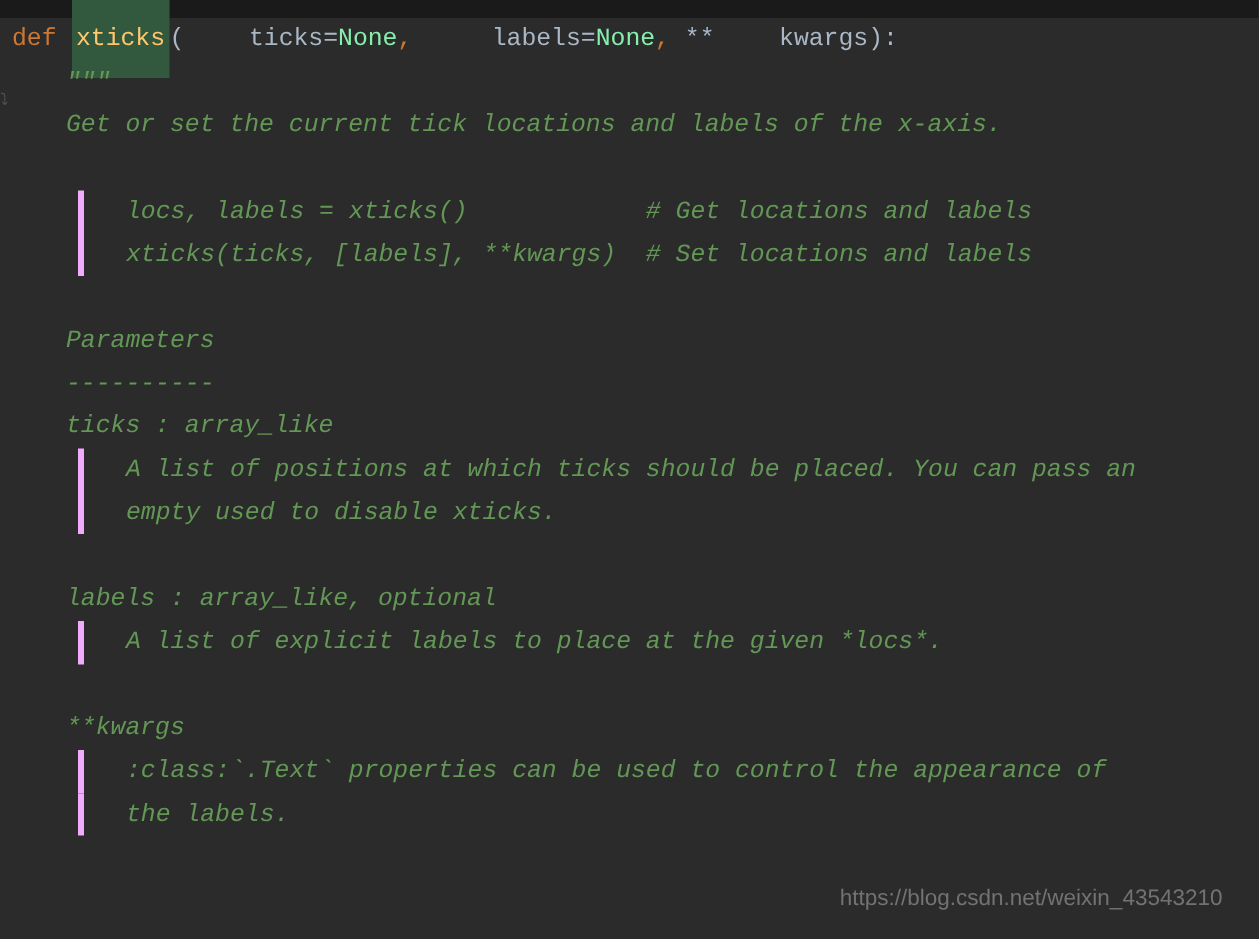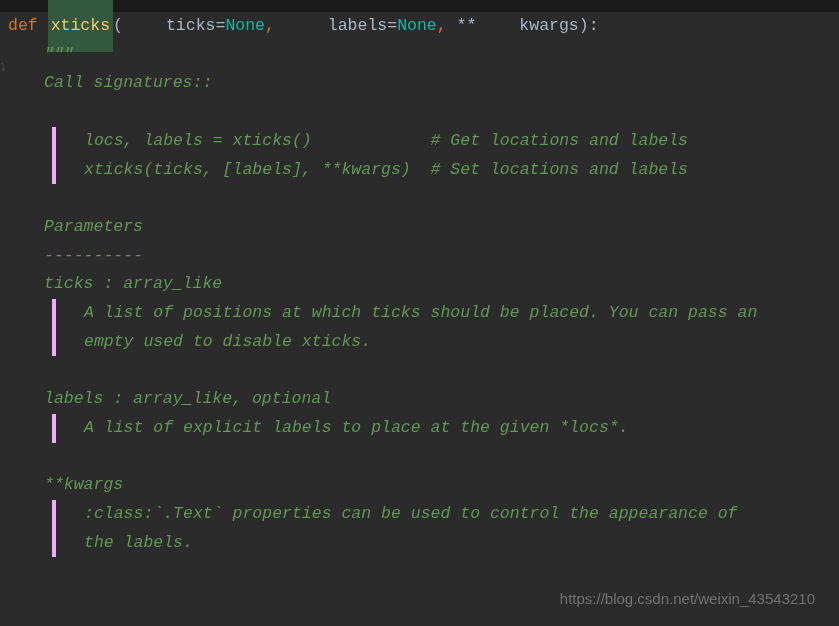--- a/index.html
+++ b/index.html
@@ -42,21 +42,21 @@
       color: #a9b7c6;
     }
     .param {
       color: #a9b7c6;
       margin-left: 43px;
     }
     .eq {
       color: #a9b7c6;
     }
     .none-val {
-      color: #14b8a6;
+      color: #86efac;
       text-align: center;
     }
     .comma {
       color: #cc7832;
     }
     .stars {
       color: #a9b7c6;
     }
     .docstring {
       color: #629755;
@@ -92,22 +92,22 @@
 <body>
 
 <div class="top-bar"></div>
 
 <div class="code-area">
   <div class="line"><span class="kw-def">def</span> <span class="fn-name">xticks</span><span class="paren">(</span><span class="param">ticks</span><span class="eq">=</span><span class="none-val">None</span><span class="comma">,</span> <span class="param">labels</span><span class="eq">=</span><span class="none-val">None</span><span class="comma">,</span> <span class="stars">**</span><span class="param">kwargs</span><span class="paren">):</span></div>
 
   <div class="gutter-mark">⤵</div>
 
   <div class="line docstring docstring-indent1">"""</div>
+  <div class="line docstring docstring-indent1">Get or set the current tick locations and labels of the x-axis.</div>
   <div class="line docstring docstring-indent1"></div>
-  <div class="line docstring docstring-indent1">Call signatures::</div>
   <div class="line docstring docstring-indent1">&nbsp;</div>
   <div class="line docstring doc-bar">locs, labels = xticks()            # Get locations and labels</div>
   <div class="line docstring doc-bar">xticks(ticks, [labels], **kwargs)  # Set locations and labels</div>
   <div class="line docstring docstring-indent1">&nbsp;</div>
   <div class="line docstring docstring-indent1">Parameters</div>
   <div class="line docstring docstring-indent1">----------</div>
   <div class="line docstring docstring-indent1">ticks : array_like</div>
   <div class="line docstring doc-bar">A list of positions at which ticks should be placed. You can pass an</div>
   <div class="line docstring doc-bar">empty used to disable xticks.</div>
   <div class="line docstring docstring-indent1">&nbsp;</div>

